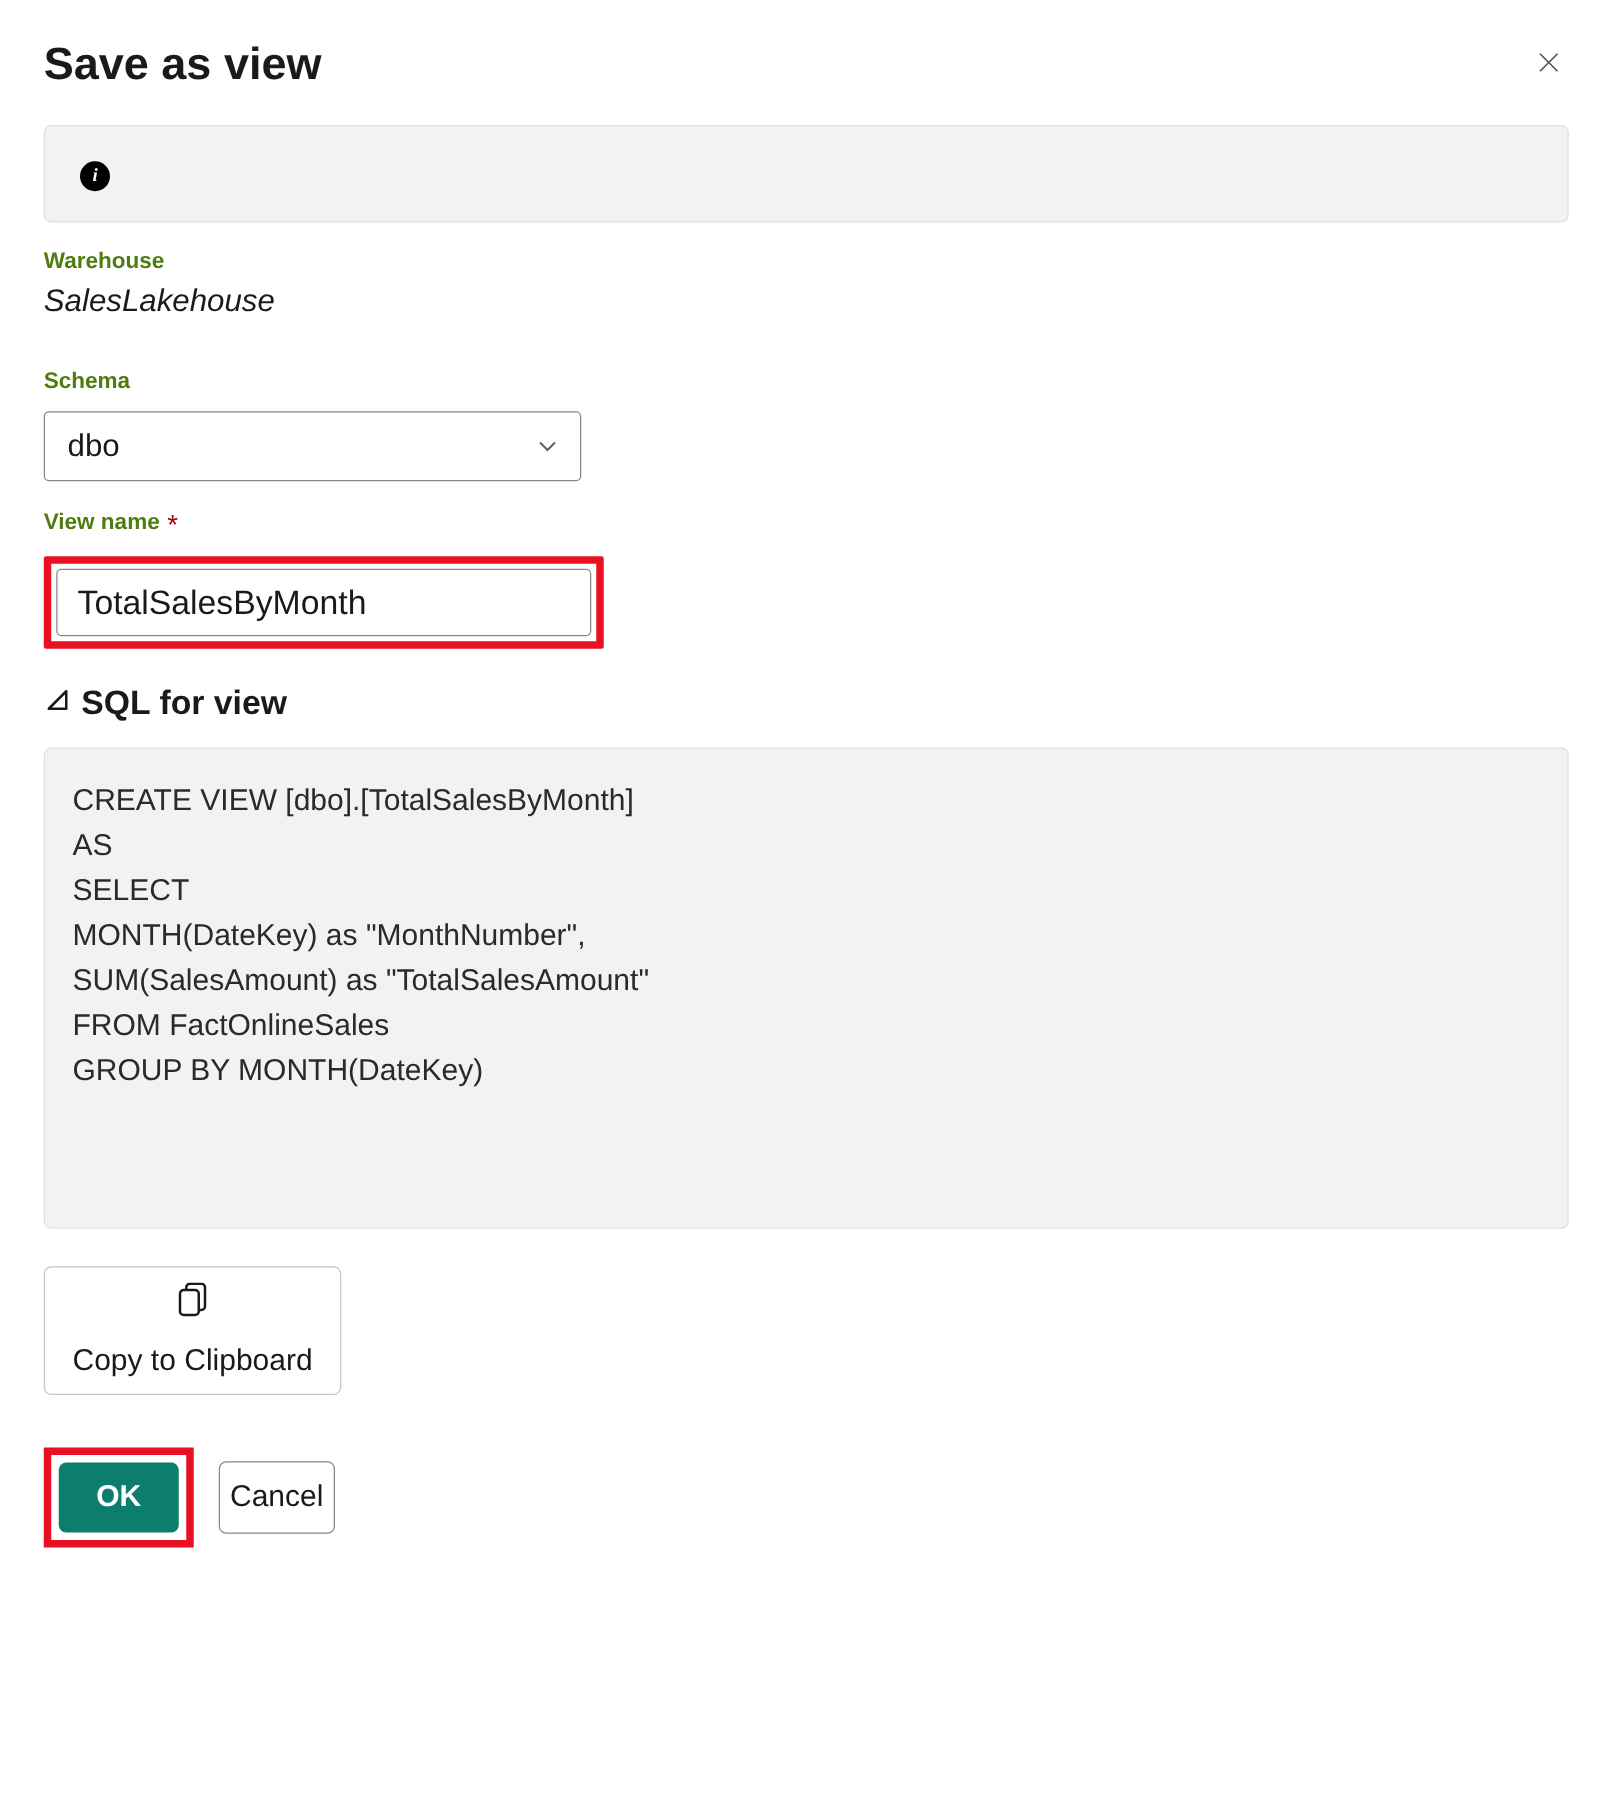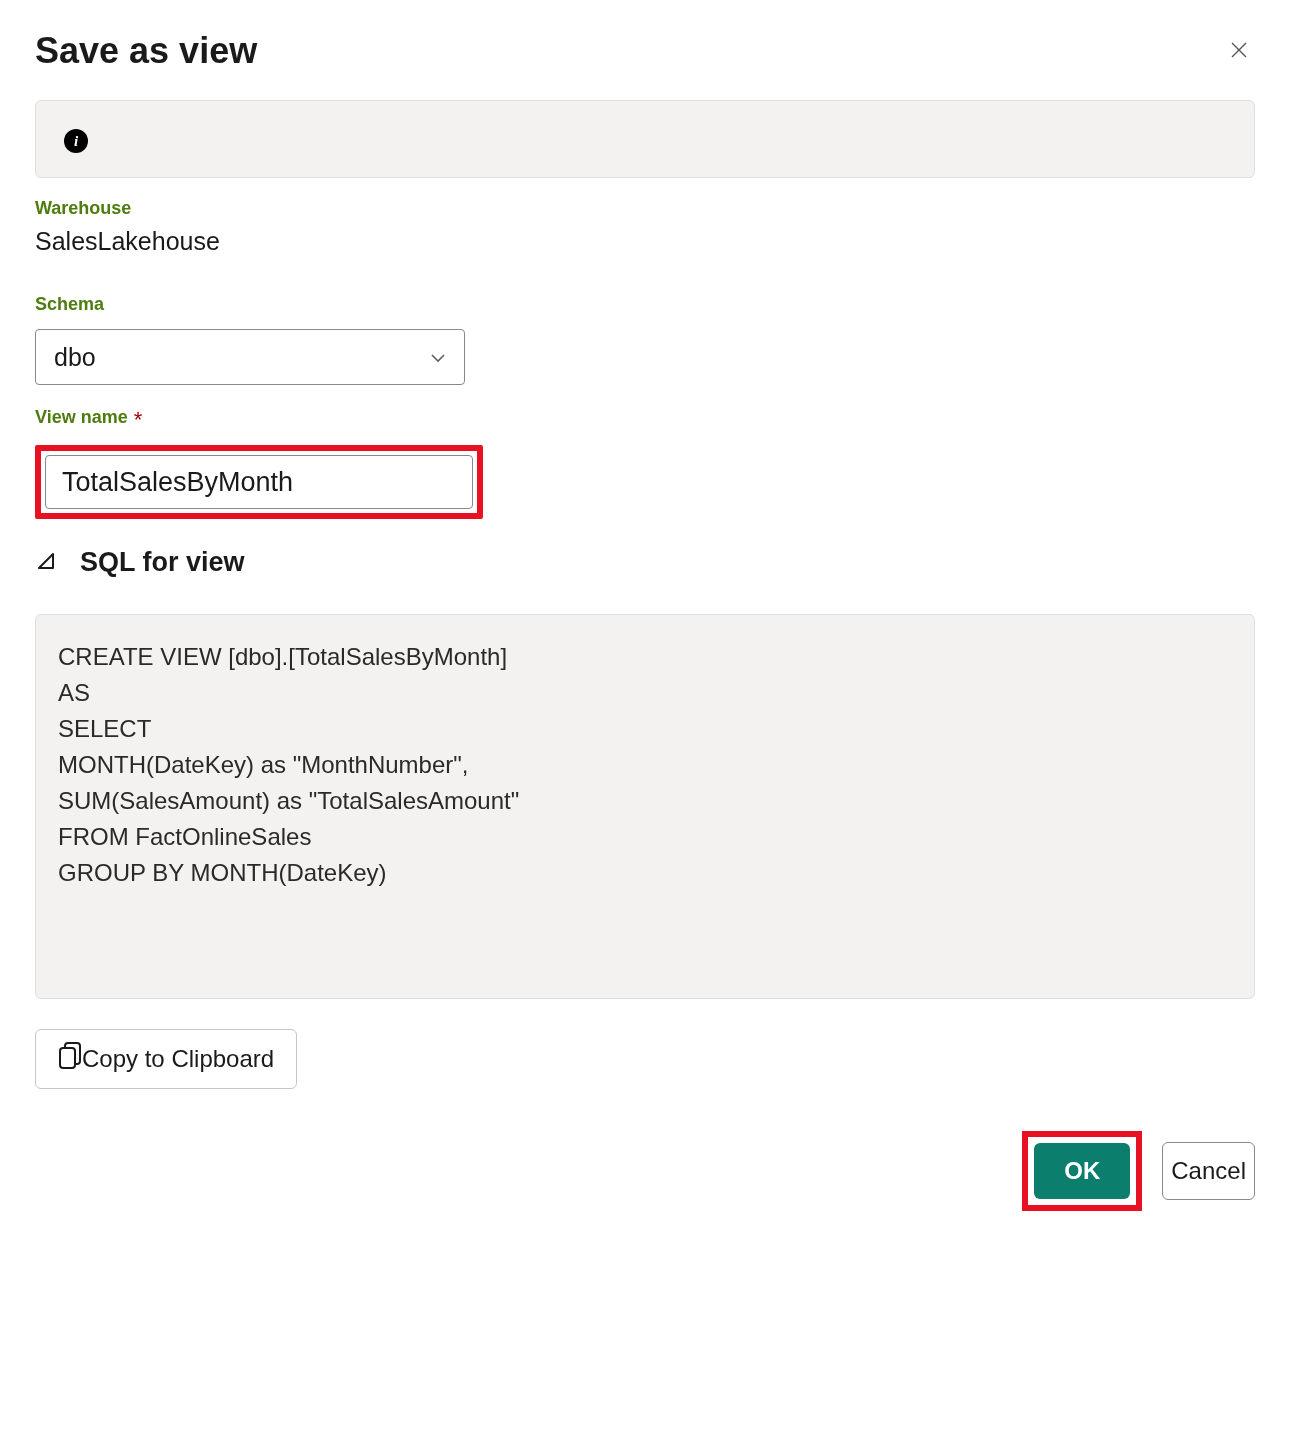--- a/index.html
+++ b/index.html
@@ -65,20 +65,21 @@
     .field-label {
       font-size: 18px;
       font-weight: 700;
       color: #4d7c0f;
       margin-bottom: 8px;
     }
     .field-value {
       font-size: 25px;
       color: #1a1a1a;
       margin-bottom: 38px;
+      font-style: italic;
     }
     .select-wrapper {
       position: relative;
       width: 430px;
       margin-bottom: 22px;
     }
     .select-box {
       width: 100%;
       height: 56px;
       border: 1px solid #8a8886;
@@ -119,22 +120,22 @@
       border-radius: 4px;
       padding: 0 16px;
       font-size: 27px;
       font-family: inherit;
       color: #1a1a1a;
       outline: none;
     }
     .sql-header {
       display: flex;
       align-items: center;
-      gap: 23px;
-      margin-bottom: 36px;
+      gap: 8px;
+      margin-bottom: 20px;
     }
     .sql-header-title {
       font-size: 27px;
       font-weight: 700;
       color: #1a1a1a;
     }
     .sql-box {
       background: #f3f2f1;
       border: 1px solid #e1dfdd;
       border-radius: 6px;
@@ -143,33 +144,33 @@
       font-size: 24px;
       color: #2a2a2a;
       line-height: 1.5;
       white-space: pre;
       margin-bottom: 30px;
       min-height: 385px;
     }
     .copy-btn {
       display: inline-flex;
       align-items: center;
-      gap: 0;
+      gap: 14px;
       border: 1px solid #c8c6c4;
       background: #fff;
       border-radius: 6px;
       padding: 12px 22px;
       font-size: 24px;
       color: #1a1a1a;
       cursor: pointer;
       font-family: inherit;
+      flex-direction: column;
     }
     .footer {
       display: flex;
-      justify-content: flex-end;
       gap: 20px;
       margin-top: 42px;
       align-items: center;
     }
     .ok-wrapper {
       border: 6px solid #e81123;
       padding: 6px;
       display: inline-flex;
     }
     .ok-btn {

